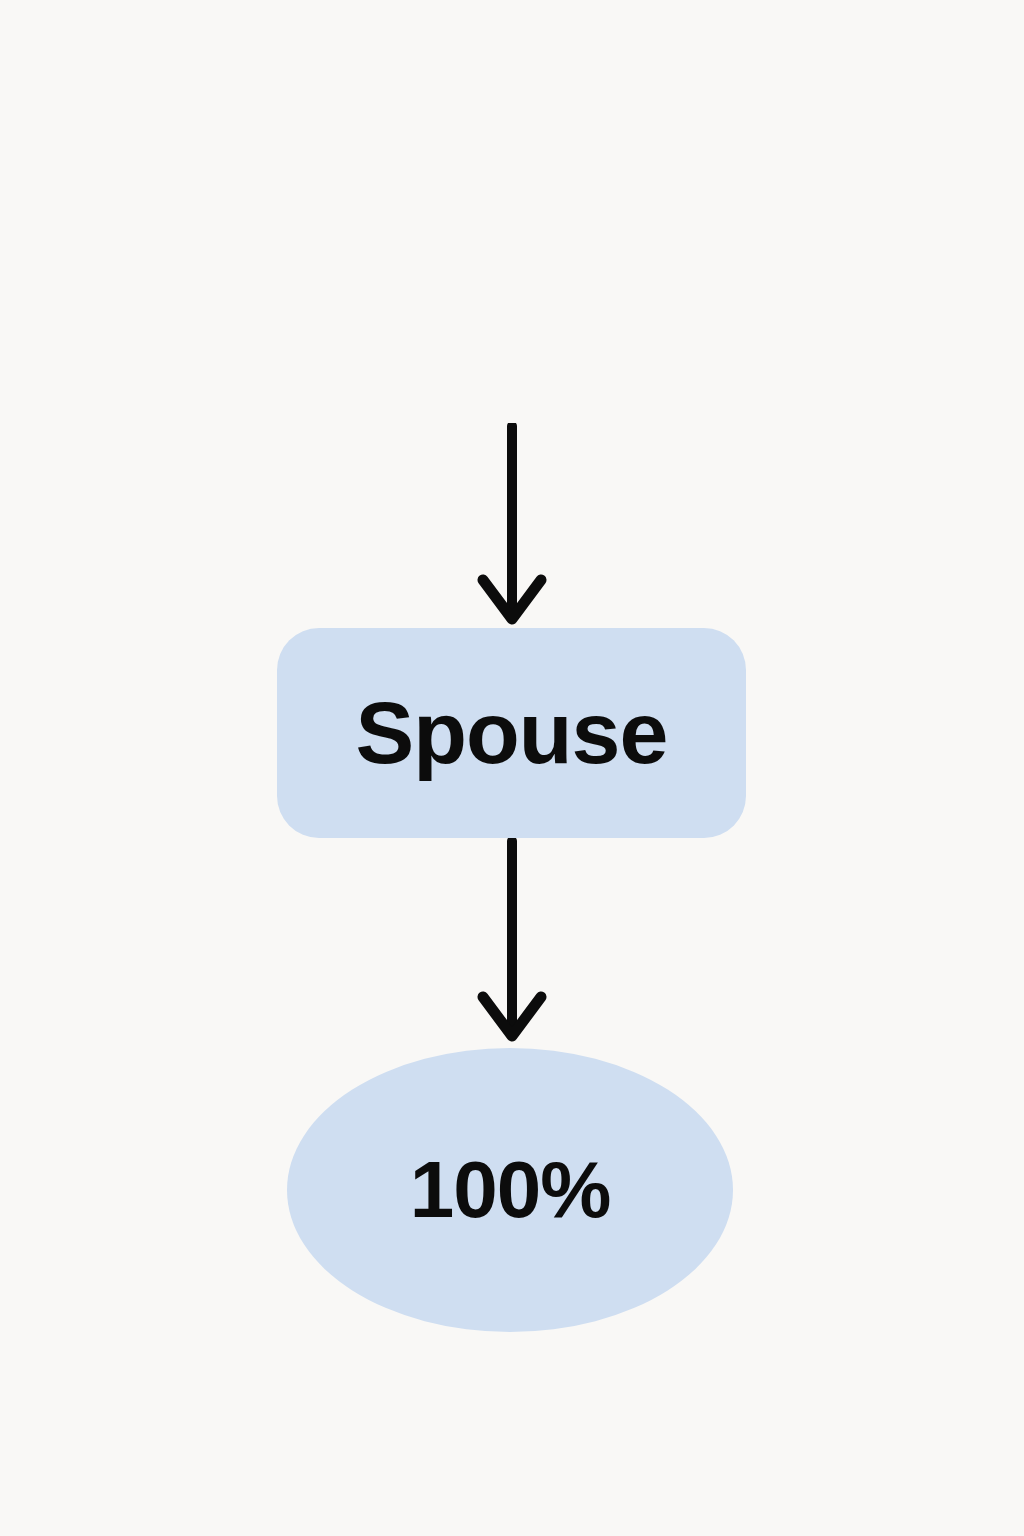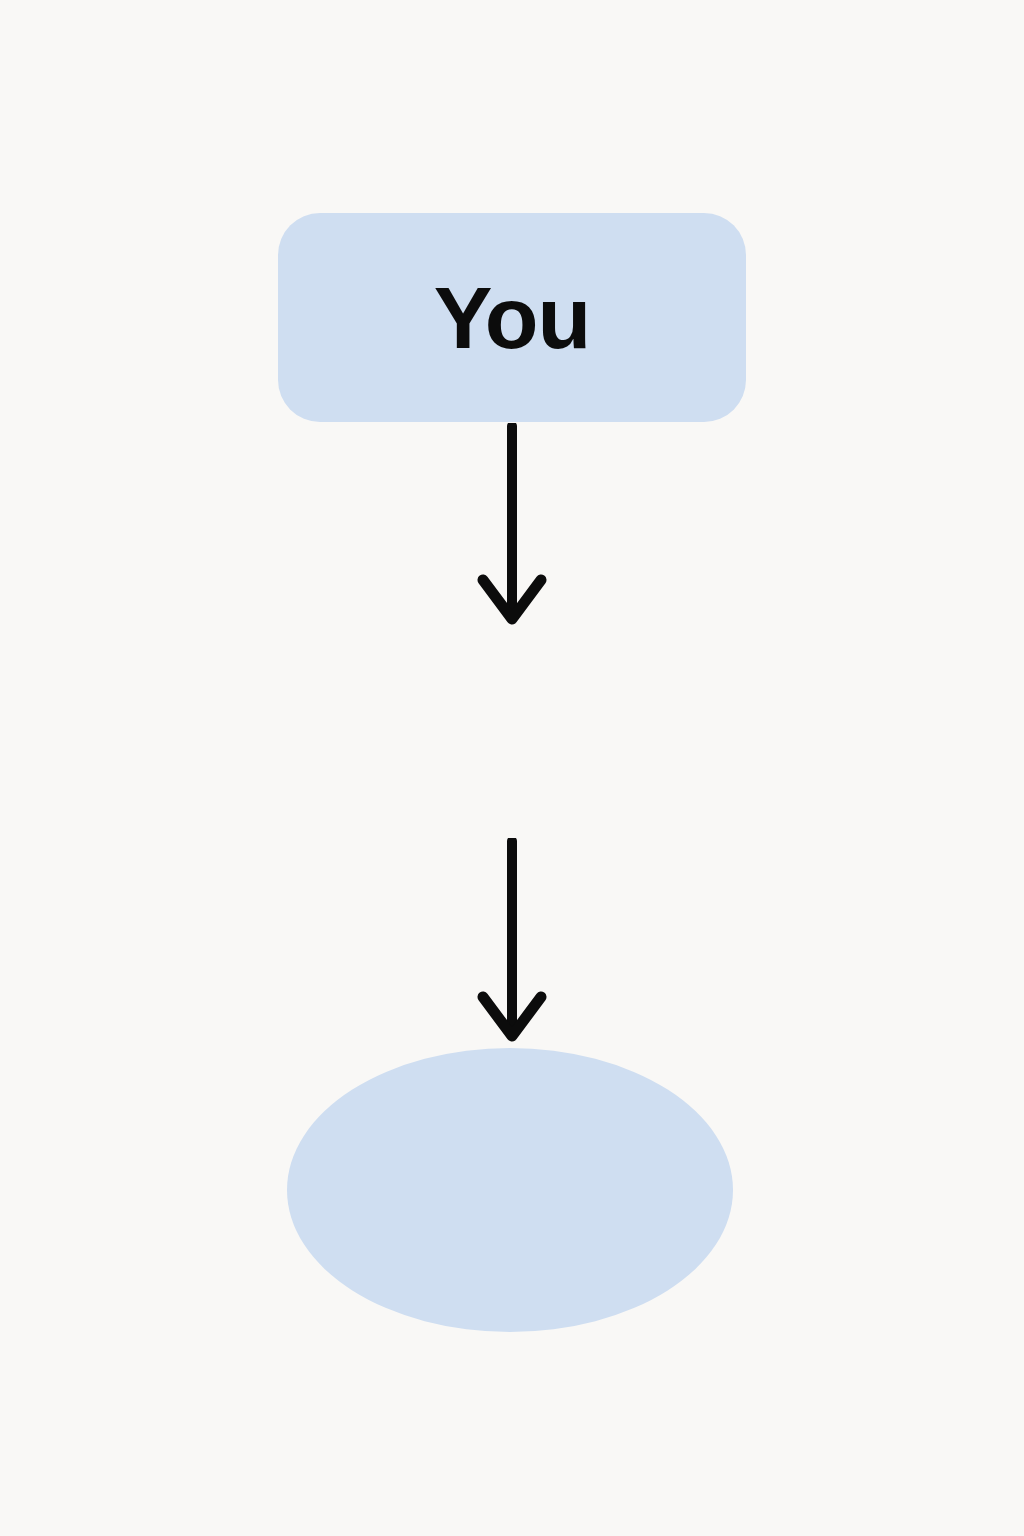--- a/index.html
+++ b/index.html
@@ -61,33 +61,34 @@
     stroke-linecap: round;
     stroke-linejoin: round;
   }
   .label-line { display: block; }
 </style>
 </head>
 <body>
 
 <div class="canvas">
 
-  <div class="node rect" id="node-you">
-    <span>You</span>
-  </div>
 
   <svg class="arrow" id="arrow-1" width="80" height="206" viewBox="0 0 80 206" aria-hidden="true">
     <line x1="40" y1="3" x2="40" y2="190" stroke-width="10"></line>
     <polyline points="11,157 40,196 69,157" stroke-width="11"></polyline>
   </svg>
 
+  <div class="node rect" id="node-spouse">
+    <span>Spouse</span>
+  </div>
 
   <svg class="arrow" id="arrow-2" width="80" height="208" viewBox="0 0 80 208" aria-hidden="true">
     <line x1="40" y1="3" x2="40" y2="192" stroke-width="10"></line>
     <polyline points="11,159 40,198 69,159" stroke-width="11"></polyline>
   </svg>
 
   <div class="node ellipse" id="node-estate">
     <span>
+      <span class="label-line">100%</span>
     </span>
   </div>
 
 </div>
 
 </body></html>

